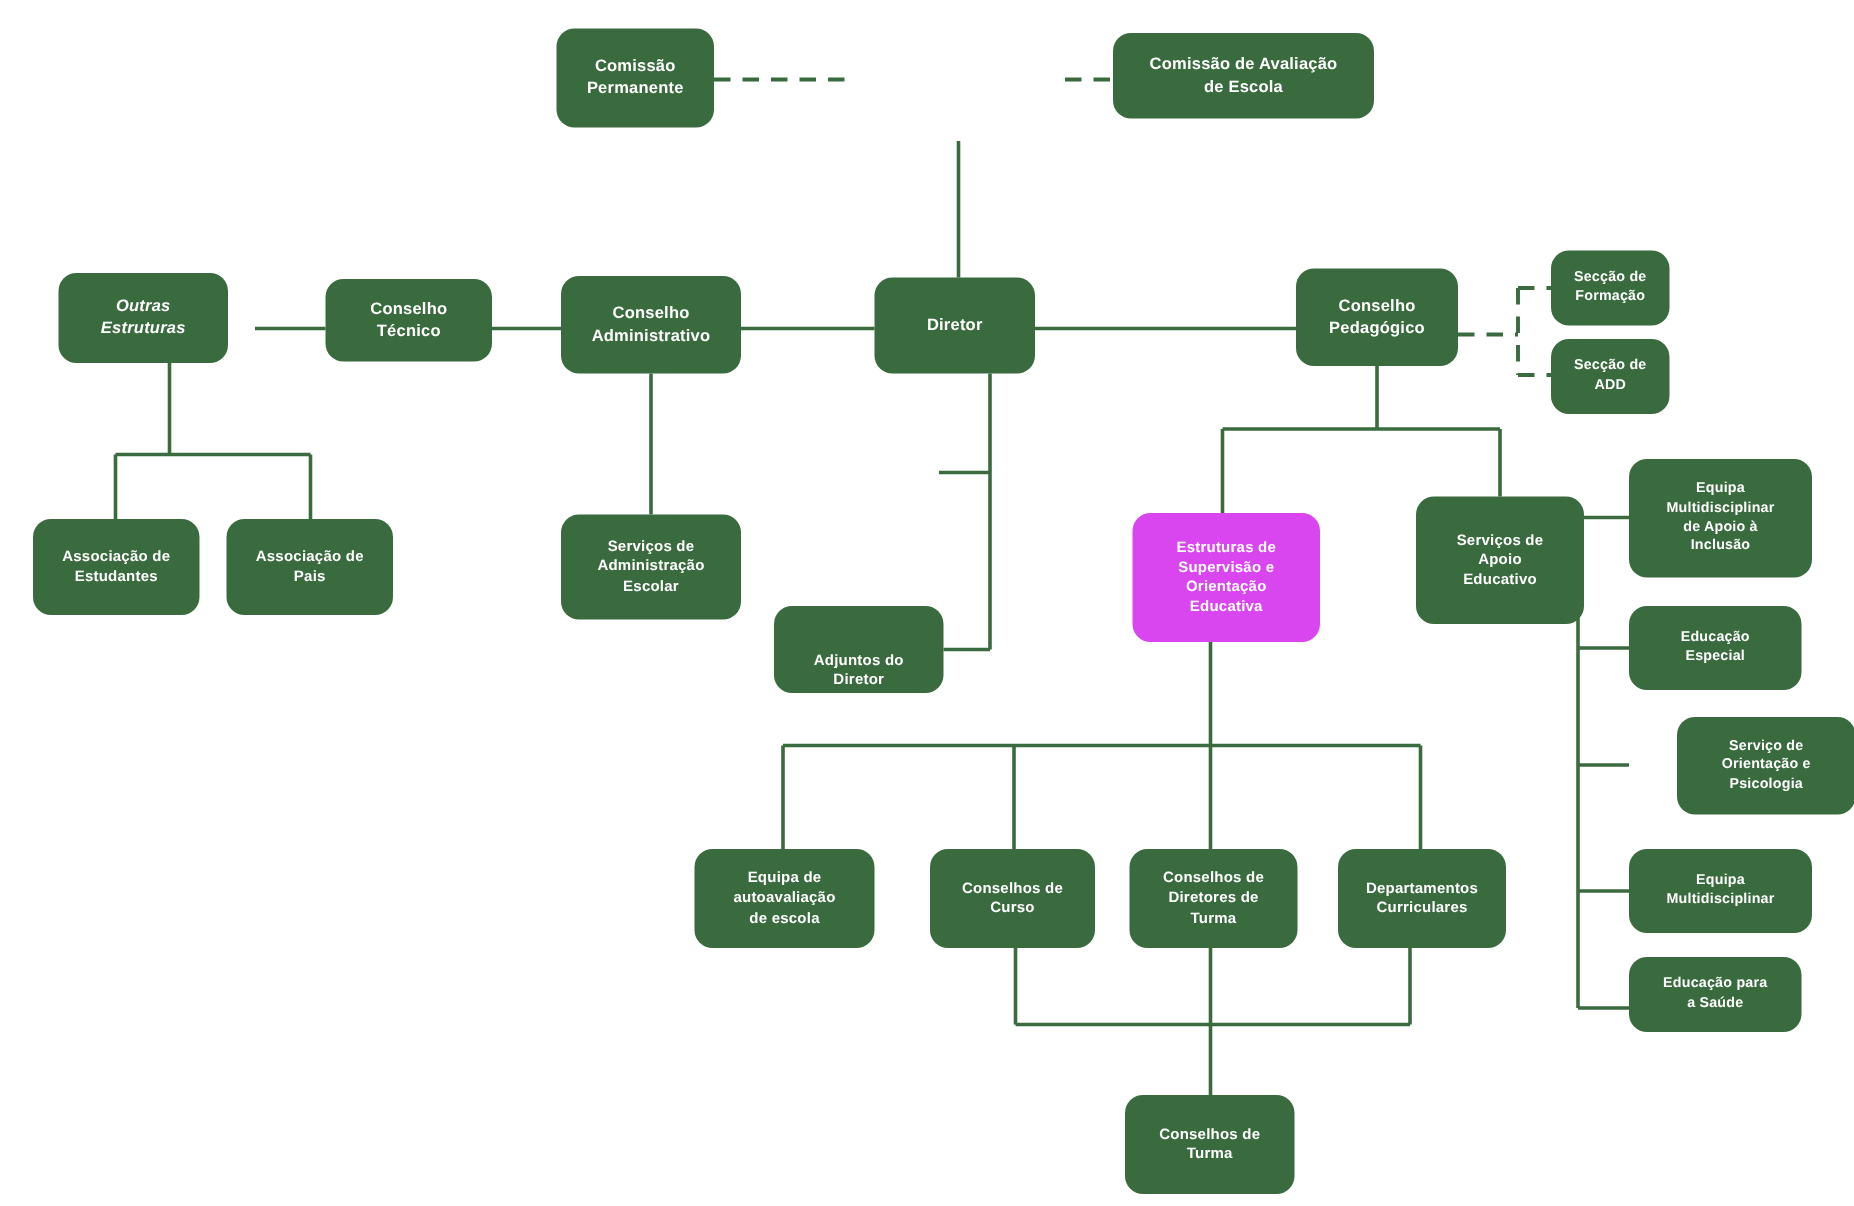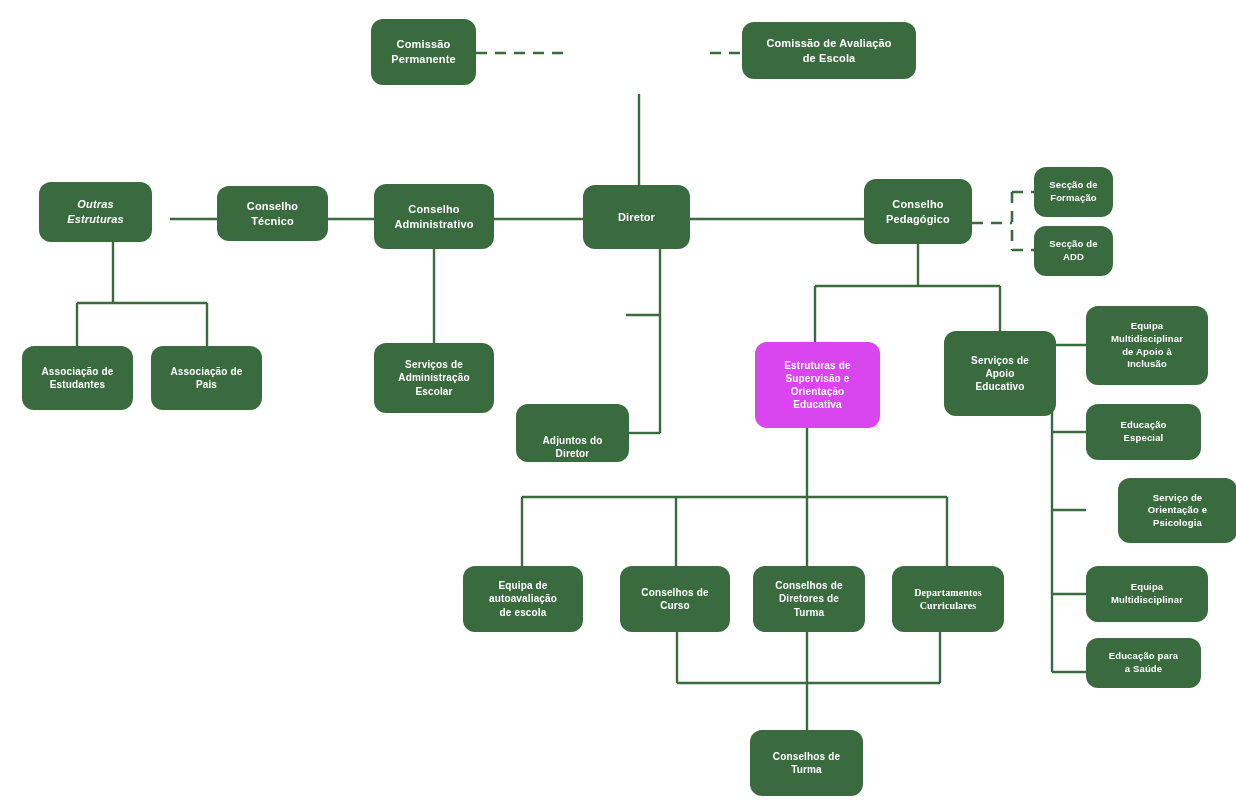--- a/index.html
+++ b/index.html
@@ -187,21 +187,21 @@
     </div>
     <div class="node" style="left: 620px; top: 566px; width: 110px; height: 66px; font-size: 10px; background: rgb(58, 107, 63); color: rgb(255, 255, 255);">
       <span class="node-label">Conselhos  de
 Curso</span>
     </div>
     <div class="node" style="left: 753px; top: 566px; width: 112px; height: 66px; font-size: 10px; background: rgb(58, 107, 63); color: rgb(255, 255, 255);">
       <span class="node-label">Conselhos  de
 Diretores  de
 Turma</span>
     </div>
-    <div class="node" style="left: 892px; top: 566px; width: 112px; height: 66px; font-size: 10px; background: rgb(58, 107, 63); color: rgb(255, 255, 255); font-family: Liberation Serif, serif;">
+    <div class="node" style="left: 892px; top: 566px; width: 112px; height: 66px; font-size: 10px; background: rgb(58, 107, 63); color: rgb(255, 255, 255);">
       <span class="node-label">Departamentos
 Curriculares</span>
     </div>
     <div class="node" style="left: 750px; top: 730px; width: 113px; height: 66px; font-size: 10px; background: rgb(58, 107, 63); color: rgb(255, 255, 255);">
       <span class="node-label">Conselhos de
 Turma</span>
     </div>
   </div>
 
 </body></html>

